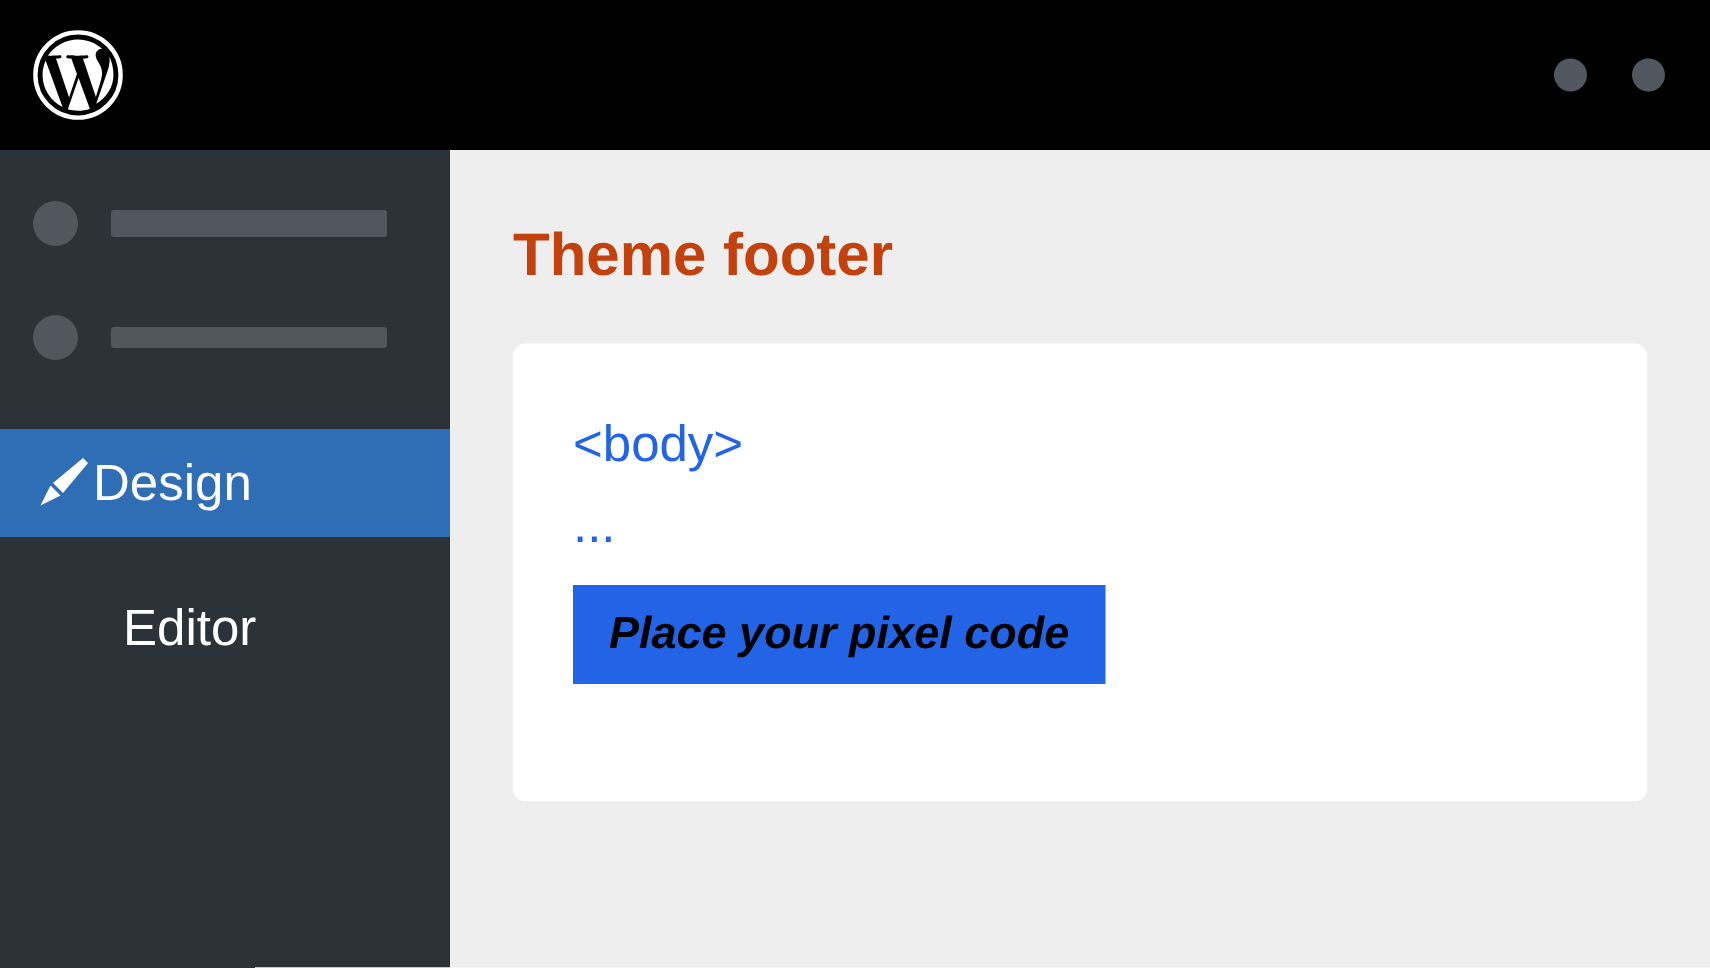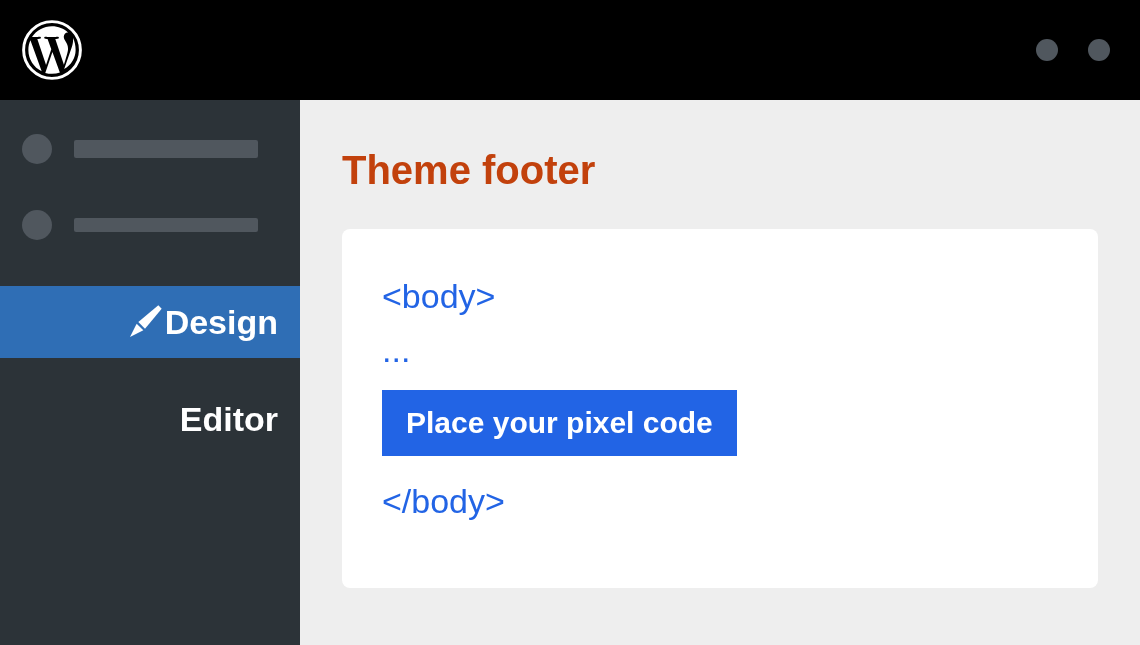--- a/index.html
+++ b/index.html
@@ -33,23 +33,22 @@
   .ph-circle { width: 30px; height: 30px; border-radius: 50%; background: #50575e; flex-shrink: 0; }
   .ph-bar1 { height: 18px; background: #50575e; width: 184px; border-radius: 2px; }
   .ph-bar2 { height: 14px; background: #50575e; width: 184px; border-radius: 2px; }
   .sidebar-item {
     display: flex;
     align-items: center;
     padding: 0 22px;
     height: 72px;
     color: #fff;
     font-size: 34px;
-    font-weight: 700;
+    font-weight: 400;
     cursor: pointer;
-    justify-content: flex-end;
   }
   .sidebar-item.active { background: #2f6eb5; }
   .sidebar-item .icon { width: 40px; display: flex; justify-content: center; }
   .sidebar-item.sub { padding-left: 82px; height: 82px; margin-top: 20px; }
   .main {
     flex: 1;
     background: #eeeeee;
     padding: 48px 42px;
   }
   .main h1 {
@@ -65,25 +64,26 @@
   }
   .code-line {
     color: #2264e5;
     font-size: 34px;
     font-weight: 400;
     line-height: 1.6;
   }
   .pixel-banner {
     display: inline-block;
     background: #2264e5;
-    color: #ffffff;
+    color: #000000;
     font-size: 30px;
     font-weight: 700;
     padding: 16px 24px;
     margin: 12px 0 18px 0;
+    font-style: italic;
   }
 </style>
 </head>
 <body>
 
 <div class="topbar">
   <div class="wp-logo">
     <svg viewBox="0 0 122.52 122.52" xmlns="http://www.w3.org/2000/svg">
       <circle cx="61.26" cy="61.26" r="58" fill="none" stroke="#fff" stroke-width="6"></circle>
       <path fill="#fff" d="M13 61.26c0 19.1 11.1 35.6 27.2 43.4L17.2 41.6C14.5 47.6 13 54.2 13 61.26zM94 58.8c0-6-2.1-10.1-4-13.3-2.4-4-4.7-7.3-4.7-11.3 0-4.4 3.4-8.6 8.1-8.6.2 0 .4 0 .6.03C85.4 17.9 74 13 61.26 13 44.2 13 29.2 21.7 20.4 34.9c1.2.04 2.3.06 3.2.06 5.1 0 13-0.6 13-0.6 2.6-.2 2.9 3.7.3 4 0 0-2.6.3-5.6.5l17.8 52.9 10.7-32-7.6-20.9c-2.6-.2-5.1-.5-5.1-.5-2.6-.2-2.3-4.1.3-4 0 0 8.1.6 12.9.6 5.1 0 13-0.6 13-0.6 2.6-.2 2.9 3.7.3 4 0 0-2.6.3-5.6.5l17.6 52.5 4.9-16.3C92.6 68.5 94 63 94 58.8zM62.1 65.5l-14.6 42.5c4.4 1.3 9 2 13.8 2 5.7 0 11.1-1 16.2-2.8-.1-.2-.3-.4-.4-.7L62.1 65.5zM104 36.1c.2 1.5.3 3.2.3 4.9 0 4.9-.9 10.3-3.6 17.2l-14.6 42.1C100.3 92 109.5 77.7 109.5 61.26 109.5 52 107.5 43.4 104 36.1z"></path>
@@ -120,16 +120,15 @@
       <span>Editor</span>
     </div>
   </div>
 
   <div class="main">
     <h1>Theme footer</h1>
     <div class="code-card">
       <div class="code-line">&lt;body&gt;</div>
       <div class="code-line">...</div>
       <div class="pixel-banner">Place your pixel code</div>
-      <div class="code-line">&lt;/body&gt;</div>
     </div>
   </div>
 </div>
 
 </body></html>

